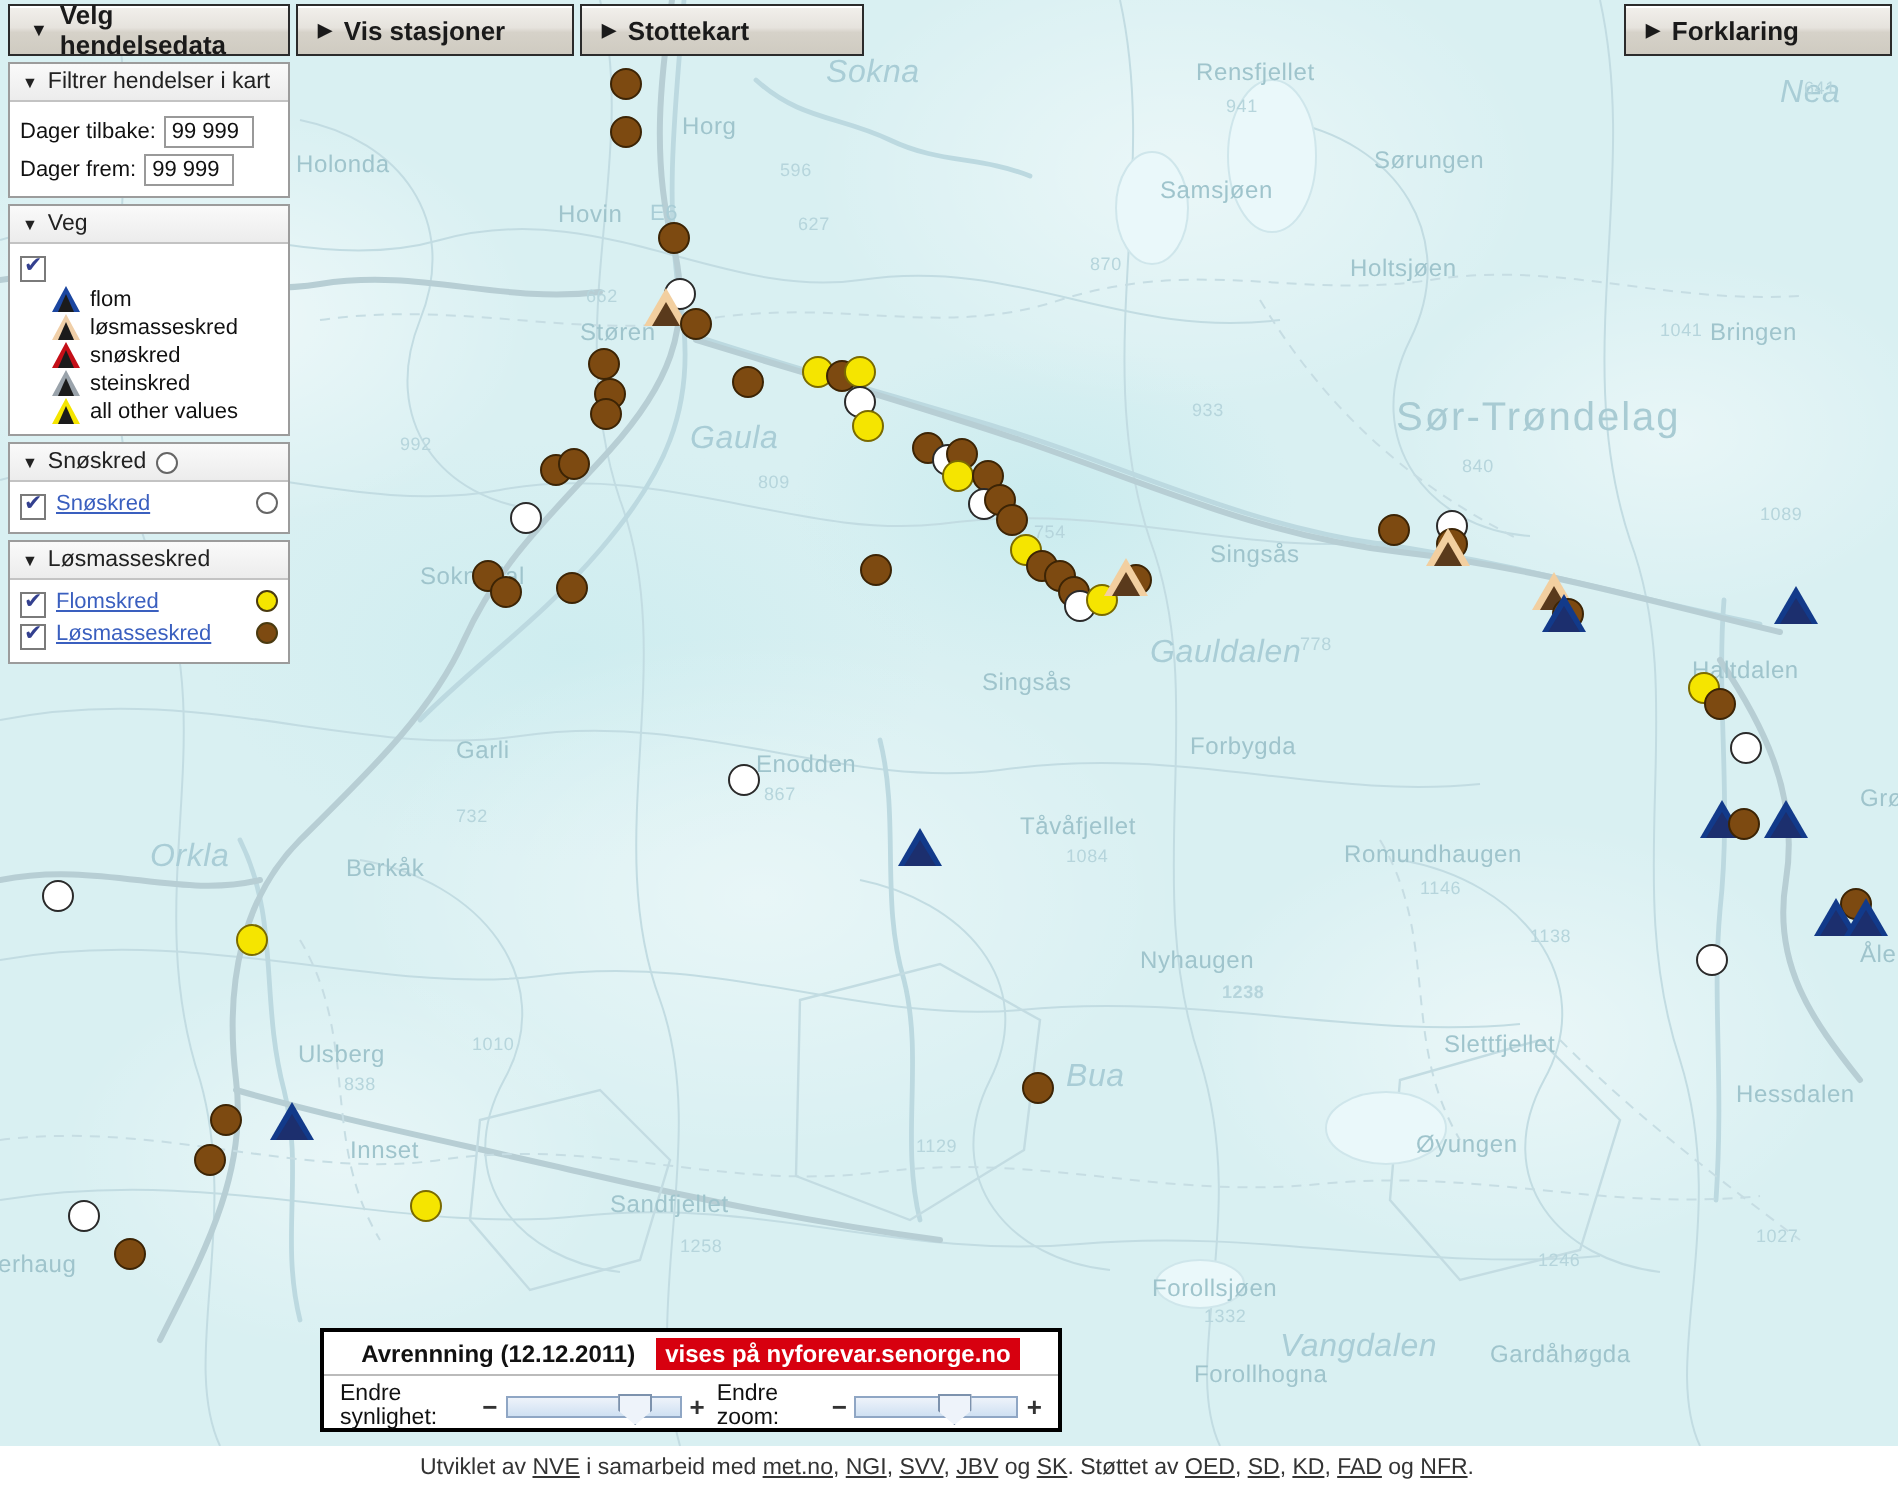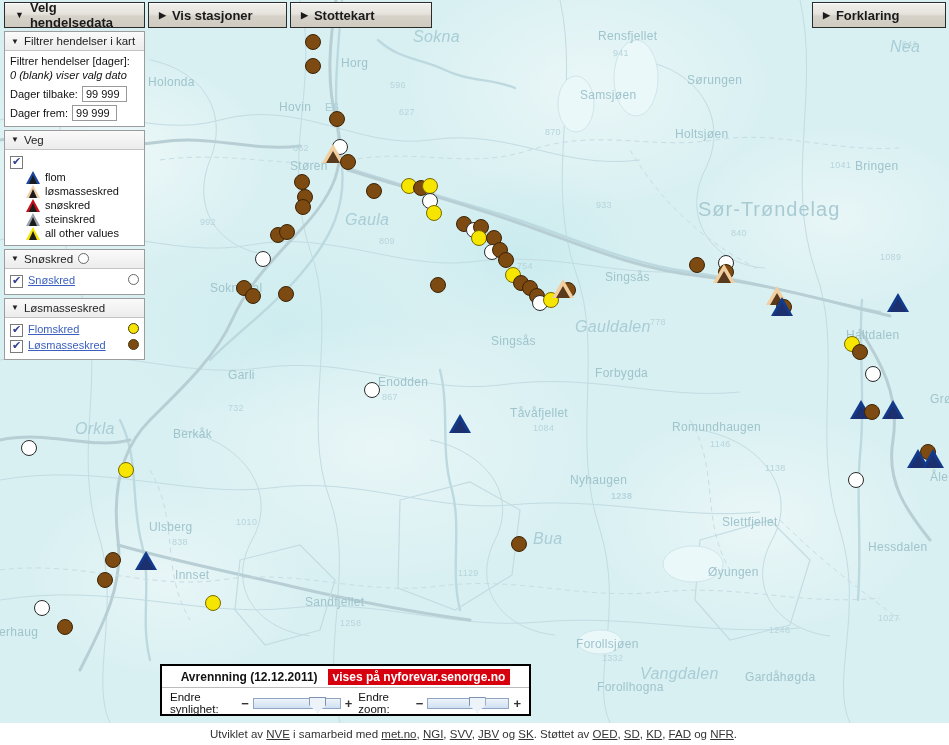--- a/index.html
+++ b/index.html
@@ -434,24 +434,20 @@
   </div>
 
   <div id="sidebar">
 
     <div class="panel">
       <div class="panel-head">
         <span class="arw">▼</span>
         <span>Filtrer hendelser i kart</span>
       </div>
       <div class="panel-body">
-        <div class="ftext">
-          <div>Filtrer hendelser [dager]:</div>
-          <div class="ital">0 (blank) viser valg dato</div>
-        </div>
         <div class="frow">
           <label>Dager tilbake:</label>
           <input class="fin" type="text" value="99 999" style="">
         </div>
         <div class="frow">
           <label>Dager frem:</label>
           <input class="fin" type="text" value="99 999" style="">
         </div>
       </div>
     </div>

